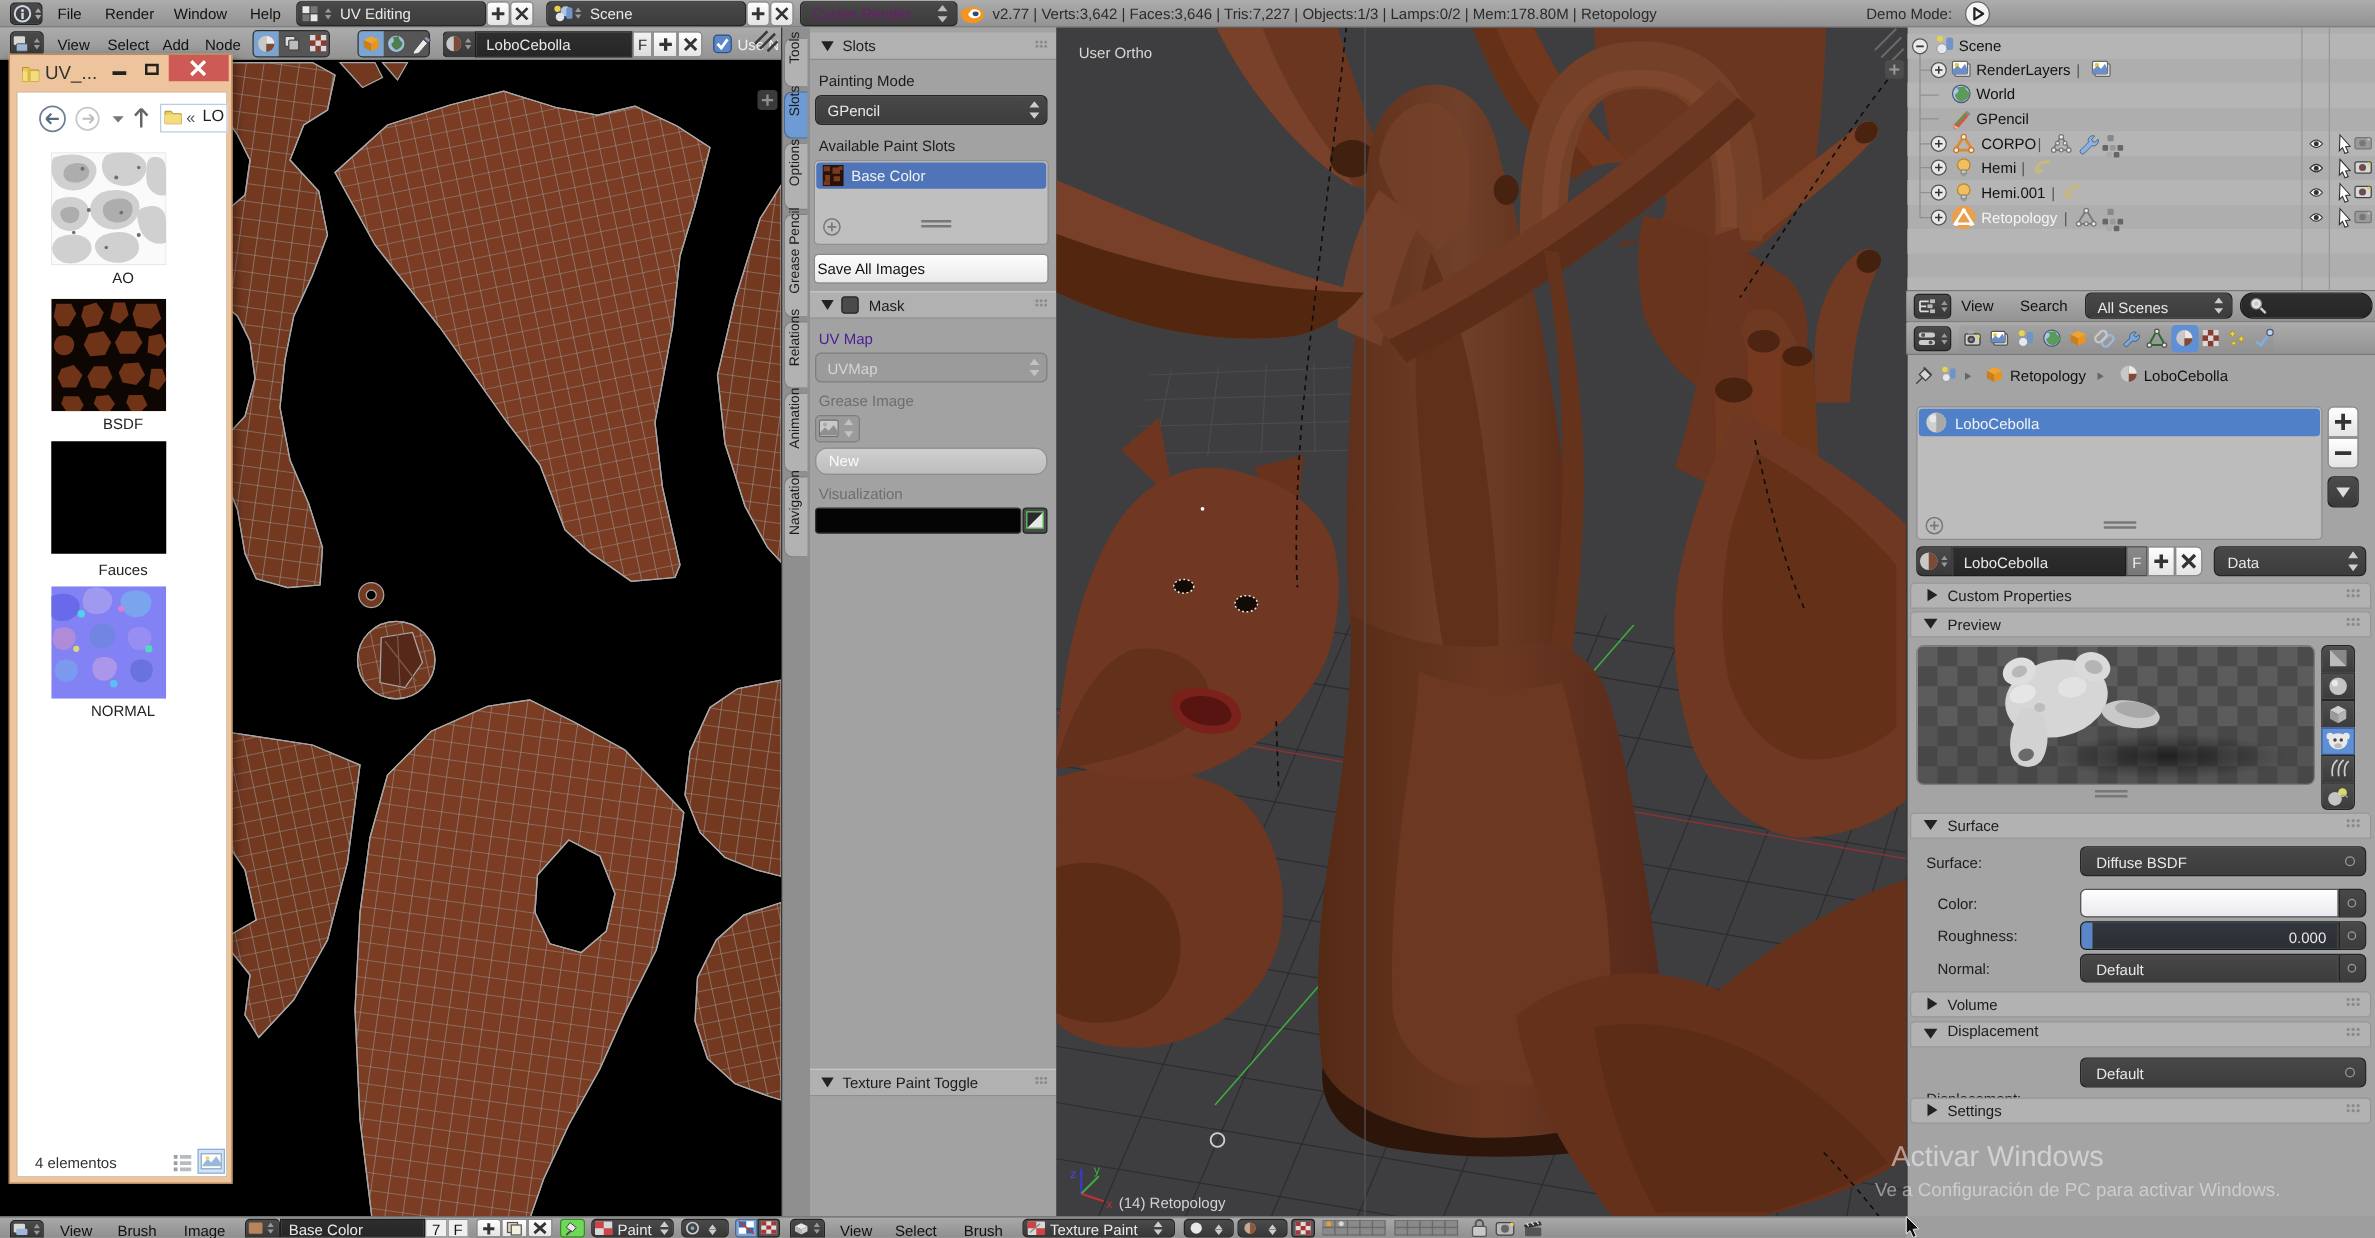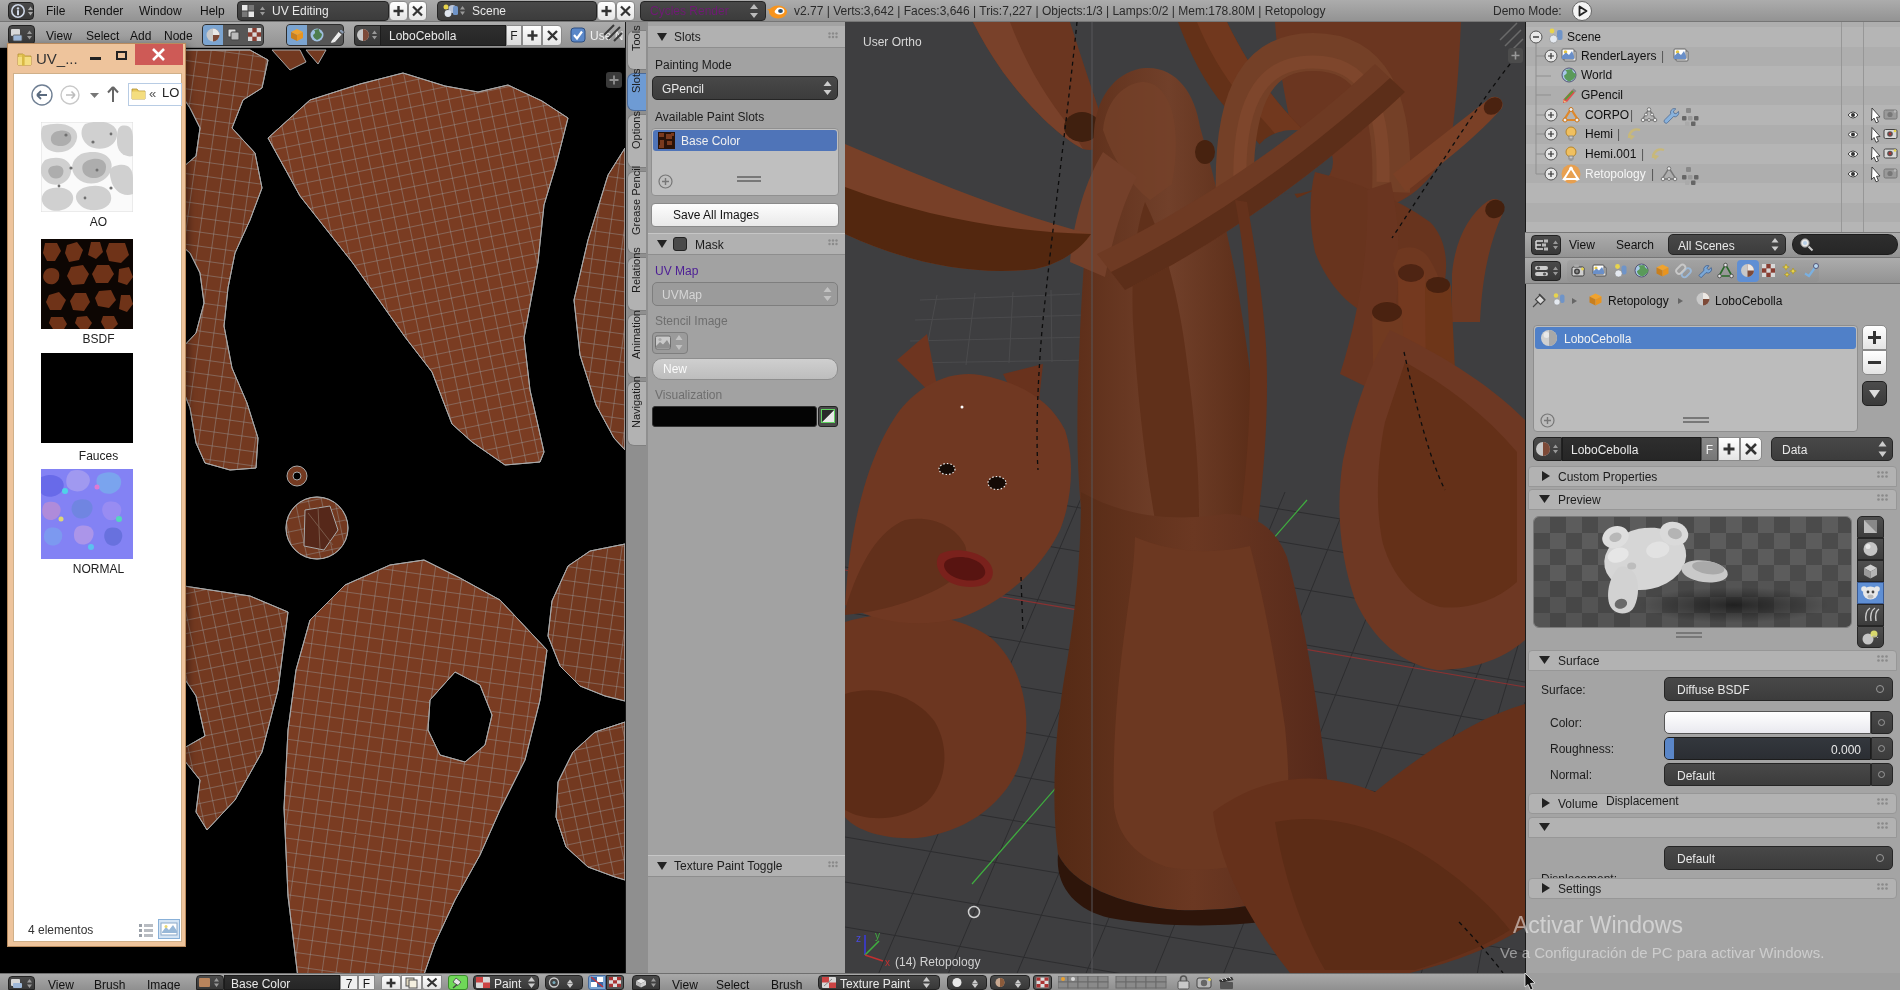--- a/index.html
+++ b/index.html
@@ -449,21 +449,21 @@
   </div>
 <div class="abs" style="left:681px;top:134px;color:#f0f0f0">Base Color</div>
 <div class="abs" style="left:658px;top:174px">
     <svg width="15" height="15">
       <circle cx="7.5" cy="7.5" r="6.5" fill="none" stroke="#777" stroke-width="1.2"></circle>
       <path d="M7.5 4v7M4 7.5h7" stroke="#777" stroke-width="1.4"></path>
     </svg>
   </div>
 <div class="abs" style="left:737px;top:176px;width:24px;height:2px;background:#787878"></div>
 <div class="abs" style="left:737px;top:180px;width:24px;height:2px;background:#787878"></div>
-<div class="abs" style="left:651px;top:203px;width:188px;height:24px;background:linear-gradient(#fdfdfd,#e9e9e9);border:1px solid #8a8a8a;border-radius:4px;padding:4px 0 0 21px;color:#111">Save All Images</div>
+<div class="abs" style="left:651px;top:203px;width:188px;height:24px;background:linear-gradient(#fdfdfd,#e9e9e9);border:1px solid #8a8a8a;border-radius:4px;padding:4px 0 0 2px;color:#111">Save All Images</div>
 
 <div class="abs" style="left:648px;top:233px;width:197px;height:22px;background:#b1b1b1;border-bottom:1px solid #8e8e8e;border-top:1px solid #c6c6c6"></div>
 <div class="abs" style="left:657px;top:238px">
     <svg width="10" height="10">
       <path d="M0 2h10l-5 8z" fill="#222"></path>
     </svg>
   </div>
 <div class="abs" style="left:673px;top:237px;width:14px;height:14px;background:#4a4a4a;border:1px solid #222;border-radius:3px"></div>
 <div class="abs lbl" style="left:695px;top:238px;">Mask</div>
 <div class="abs" style="left:828px;top:239px">
@@ -476,21 +476,21 @@
       <circle cx="8.5" cy="5" r="1.2"></circle>
     </svg>
   </div>
 <div class="abs" style="left:655px;top:264px;color:#4c1d95">UV Map</div>
 <div class="abs" style="left:652px;top:282px;width:186px;height:24px;background:#9b9b9b;border:1px solid #7e7e7e;border-radius:5px;padding:5px 0 0 9px;color:#d5d5d5">UVMap</div>
 <div class="abs" style="left:822px;top:287px">
     <svg width="11" height="14">
       <path d="M5.5 0l4 5h-8zM5.5 14l4-5h-8z" fill="#c2c2c2"></path>
     </svg>
   </div>
-<div class="abs" style="left:655px;top:314px;color:#6e6e6e">Stencil Image</div>
+<div class="abs" style="left:655px;top:314px;color:#6e6e6e">Grease Image</div>
 <div class="abs" style="left:652px;top:332px;width:36px;height:22px;background:#9b9b9b;border:1px solid #7e7e7e;border-radius:4px"></div>
 <div class="abs" style="left:655px;top:335px">
     <svg width="16" height="15">
       <rect x="0.5" y="1" width="15" height="13" rx="1.5" fill="#c9c9c9" stroke="#6e6e6e"></rect>
       <path d="M1 11l4-4 3 2.5L12 5l3 5v3H1z" fill="#8f8f8f"></path>
       <circle cx="5" cy="4.5" r="1.6" fill="#aaa"></circle>
     </svg>
   </div>
 <div class="abs" style="left:674px;top:334px">
     <svg width="10" height="17">
@@ -1381,21 +1381,21 @@
       <circle cx="9.5" cy="5.5" r="1.3"></circle>
     </svg>
   </div>
 
 <div class="abs" style="left:1528px;top:817px;width:369px;height:21px;background:#b2b2b2;border:1px solid #979797;border-radius:4px 4px 0 0"></div>
 <div class="abs" style="left:1538px;top:821px">
     <svg width="12" height="11">
       <path d="M1 2h11l-5.5 8z" fill="#222"></path>
     </svg>
   </div>
-<div class="abs lbl" style="left:1558px;top:794px;margin-left:48px;">Displacement</div>
+<div class="abs lbl" style="left:1558px;top:818px;">Displacement</div>
 <div class="abs" style="left:1877px;top:822px">
     <svg width="14" height="10" fill="#8a8a8a">
       <circle cx="1.5" cy="1.5" r="1.3"></circle>
       <circle cx="5.5" cy="1.5" r="1.3"></circle>
       <circle cx="9.5" cy="1.5" r="1.3"></circle>
       <circle cx="1.5" cy="5.5" r="1.3"></circle>
       <circle cx="5.5" cy="5.5" r="1.3"></circle>
       <circle cx="9.5" cy="5.5" r="1.3"></circle>
     </svg>
   </div>

